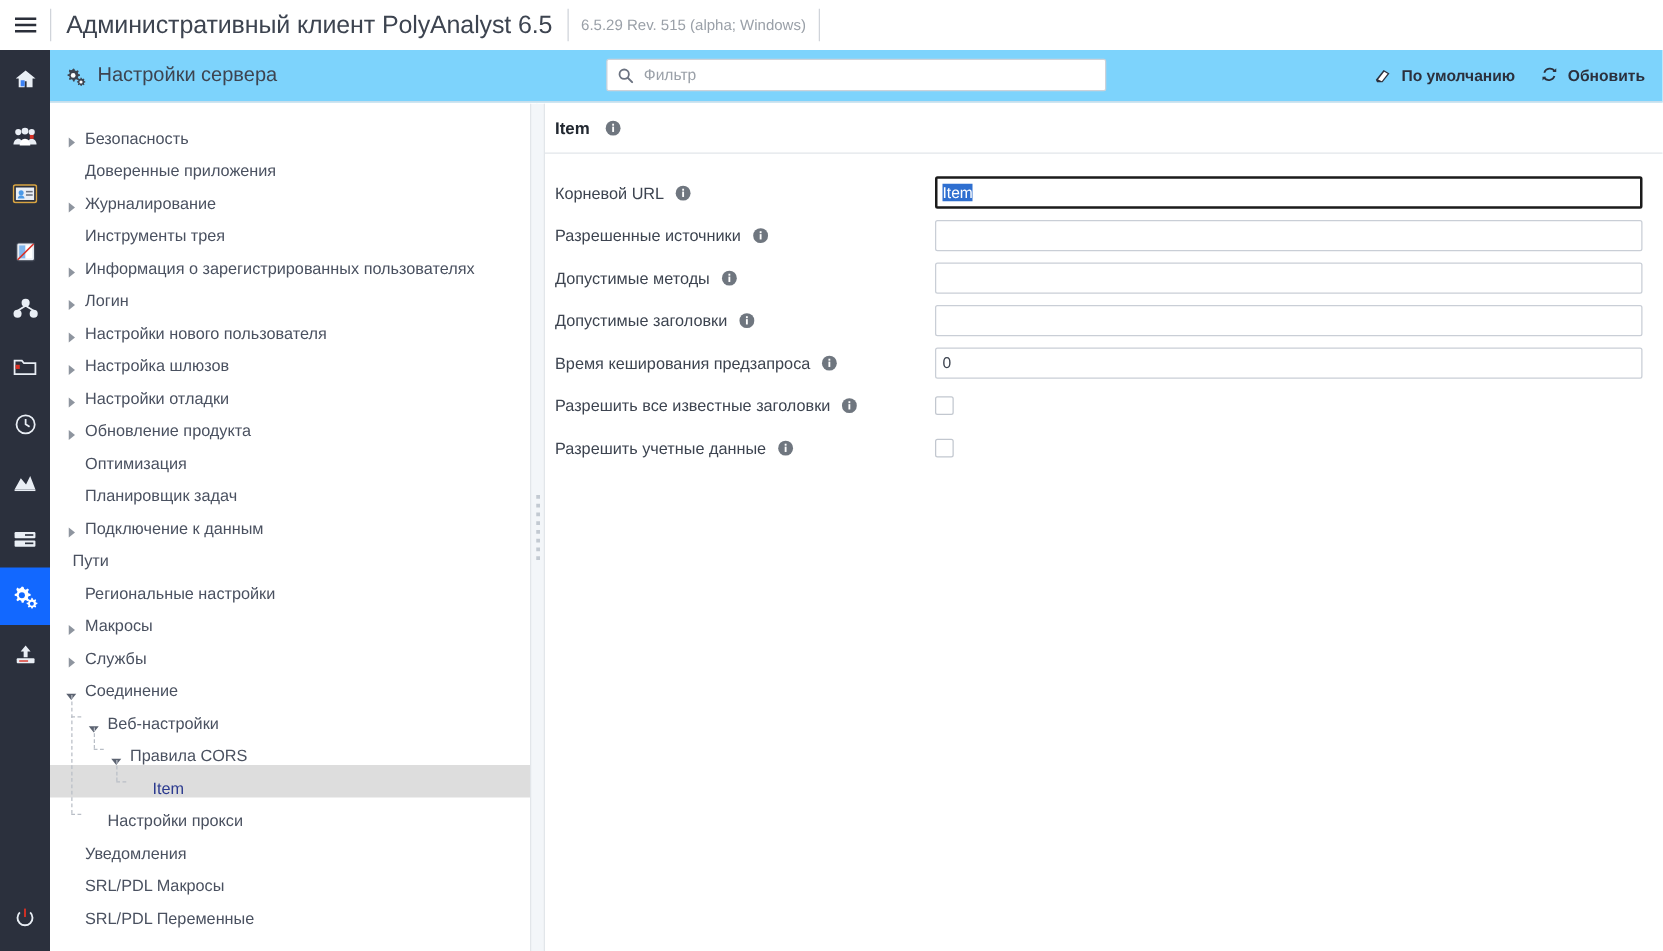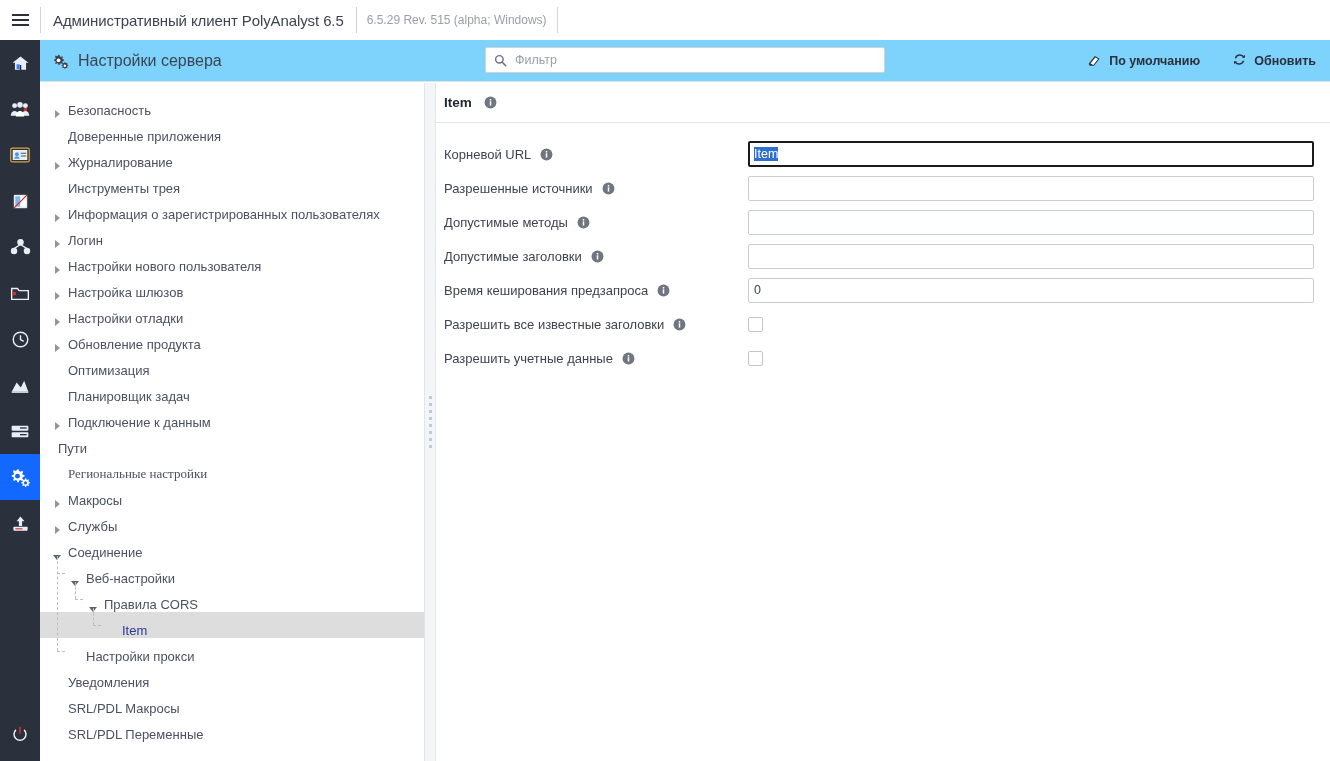--- a/index.html
+++ b/index.html
@@ -26,21 +26,21 @@
     align-items: center; justify-content: center;
     gap: 3px; cursor: pointer;
   }
   .hamburger span {
     display: block; width: 17px; height: 2px; background: #2b2f3a;
   }
   .title-divider {
     width: 1px; height: 26px; background: #d0d4da; margin: 0 0px;
   }
   .app-title {
-    font-size: 15px; color: #3d4450; font-weight: 400;
+    font-size: 20px; color: #3d4450; font-weight: 400;
     padding: 0 12px; white-space: nowrap;
     letter-spacing: -0.1px;
   }
   .app-version {
     font-size: 12px; color: #9aa0a8; padding: 0 10px;
     white-space: nowrap;
   }
 
   
   .rail {
@@ -82,21 +82,21 @@
   }
   .filterbox .mag { margin-left: 8px; display: flex; }
   .filterbox input {
     border: none; outline: none; background: transparent;
     font-family: inherit; font-size: 12.5px; color: #3d4450;
     margin-left: 6px; width: 340px; height: 22px;
   }
   .filterbox input::placeholder { color: #9aa0a8; }
   .ph-actions {
     position: absolute; right: 14px; top: 0; height: 42px;
-    display: flex; gap: 32px;
+    display: flex; gap: 20px;
   }
   .ph-btn {
     display: flex; align-items: center; gap: 7px;
     font-size: 12.5px; font-weight: bold; color: #2b303d;
     cursor: pointer; white-space: nowrap;
   }
 
   
   .tree {
     position: absolute; top: 83px; left: 40px;
@@ -466,21 +466,21 @@
       <div class="tnode" style="padding-left: 10px;">
         <span class="arrow arrow-right">
           <i></i>
         </span>
         <span class="tlabel">Подключение к данным</span>
       </div>
       <div class="tnode" style="">
         <span class="arrow "></span>
         <span class="tlabel">Пути</span>
       </div>
-      <div class="tnode" style="padding-left: 10px; font-family: Liberation Serif, serif;">
+      <div class="tnode" style="padding-left: 10px;">
         <span class="arrow "></span>
         <span class="tlabel">Региональные настройки</span>
       </div>
       <div class="tnode" style="padding-left: 10px;">
         <span class="arrow arrow-right">
           <i></i>
         </span>
         <span class="tlabel">Макросы</span>
       </div>
       <div class="tnode" style="padding-left: 10px;">

